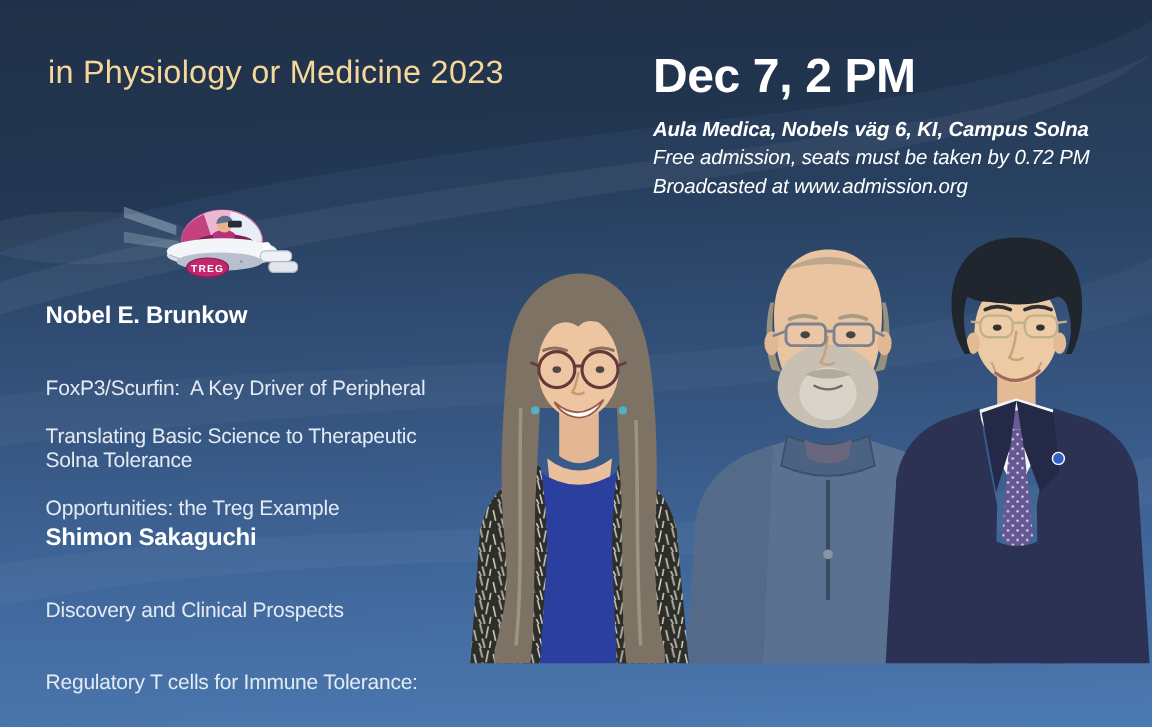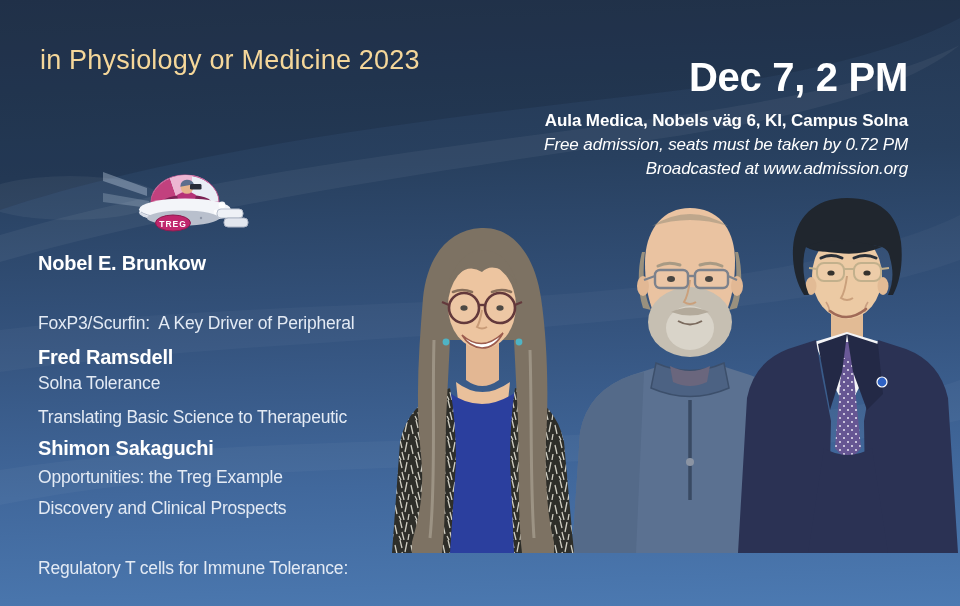--- a/index.html
+++ b/index.html
@@ -29,23 +29,23 @@
   }
   .page-subtitle {
     margin-top: 9px;
     font-size: 27px;
     font-weight: 400;
     letter-spacing: 0.2px;
     color: #f5d79a;
   }
 
   
-  .event-block { right: 52px; top: 42px; text-align: right; color: #ffffff; margin-top: 13px; }
+  .event-block { right: 52px; top: 42px; text-align: left; color: #ffffff; }
   .event-datetime { font-size: 40px; font-weight: 700; letter-spacing: -0.3px; }
-  .event-venue { margin-top: 11px; font-size: 17px; font-weight: 700; letter-spacing: -0.1px; }
+  .event-venue { margin-top: 11px; font-size: 17px; font-weight: 700; letter-spacing: -0.1px; font-style: italic; }
   .event-admission, .event-broadcast {
     margin-top: 4px;
     font-size: 17px;
     font-style: italic;
     font-weight: 400;
     letter-spacing: -0.1px;
   }
 
   
   .speaker-block { left: 38px; color: #ffffff; width: 360px; }
@@ -151,21 +151,20 @@
     <rect x="114" y="49" width="26" height="9" rx="4" fill="#eef1f6" stroke="#b9c0cd" stroke-width="1"></rect>
     <rect x="121" y="58" width="24" height="9" rx="4" fill="#e2e6ee" stroke="#adb5c5" stroke-width="1"></rect>
   </svg>
 
   <div id="speaker-1" class="layer speaker-block">
     <div class="speaker-name">Nobel E. Brunkow</div>
     <div class="lecture-line">FoxP3/Scurfin:  A Key Driver of Peripheral</div>
     <div class="lecture-line">Solna Tolerance</div>
   </div>
   <div id="speaker-2" class="layer speaker-block">
-    <div class="speaker-name">Fred Ramsdell</div>
     <div class="lecture-line">Translating Basic Science to Therapeutic</div>
     <div class="lecture-line">Opportunities: the Treg Example</div>
   </div>
   <div id="speaker-3" class="layer speaker-block">
     <div class="speaker-name">Shimon Sakaguchi</div>
     <div class="lecture-line">Discovery and Clinical Prospects</div>
     <div class="lecture-line">Regulatory T cells for Immune Tolerance:</div>
   </div>
 
   <svg id="photo-fred" class="layer portrait" viewBox="0 0 270 353">

